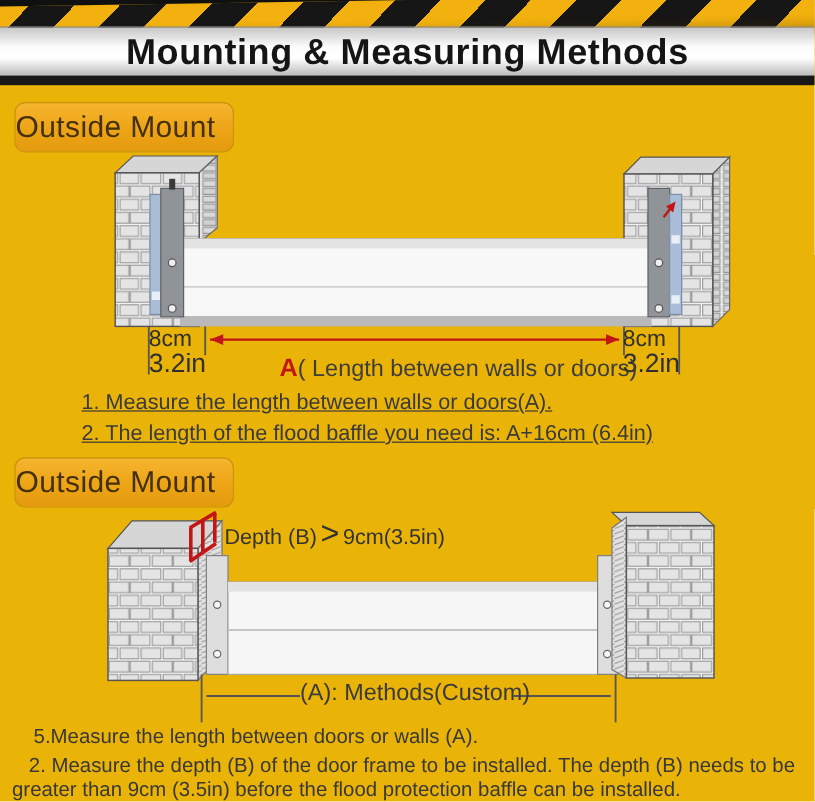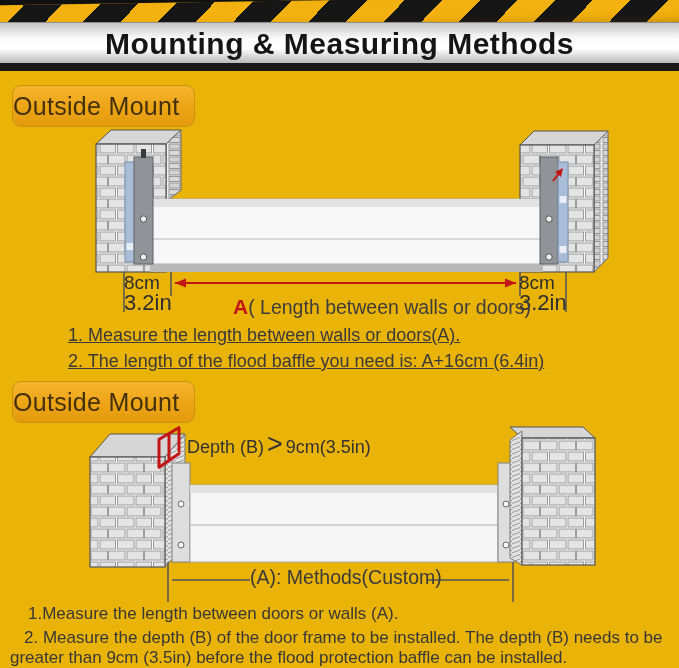--- a/index.html
+++ b/index.html
@@ -200,16 +200,16 @@
     <div>1. Measure the length between walls or doors(A).</div>
     <div>2. The length of the flood baffle you need is: A+16cm (6.4in)</div>
   </div>
 
   <div class="txt depth">
     <span class="pre">Depth (B) </span>
     <span class="gt">&gt;</span>
     <span class="val">9cm(3.5in)</span>
   </div>
   <div class="txt len-label">(A): Methods(Custom)</div>
-  <div class="txt step-in1">1.Measure the length between doors or walls (A).</div>
+  <div class="txt step-in1">5.Measure the length between doors or walls (A).</div>
   <p class="txt step-in2">2. Measure the depth (B) of the door frame to be installed. The depth (B) needs to be greater than 9cm (3.5in) before the flood protection baffle can be installed.</p>
 
 </div>
 
 </body></html>

